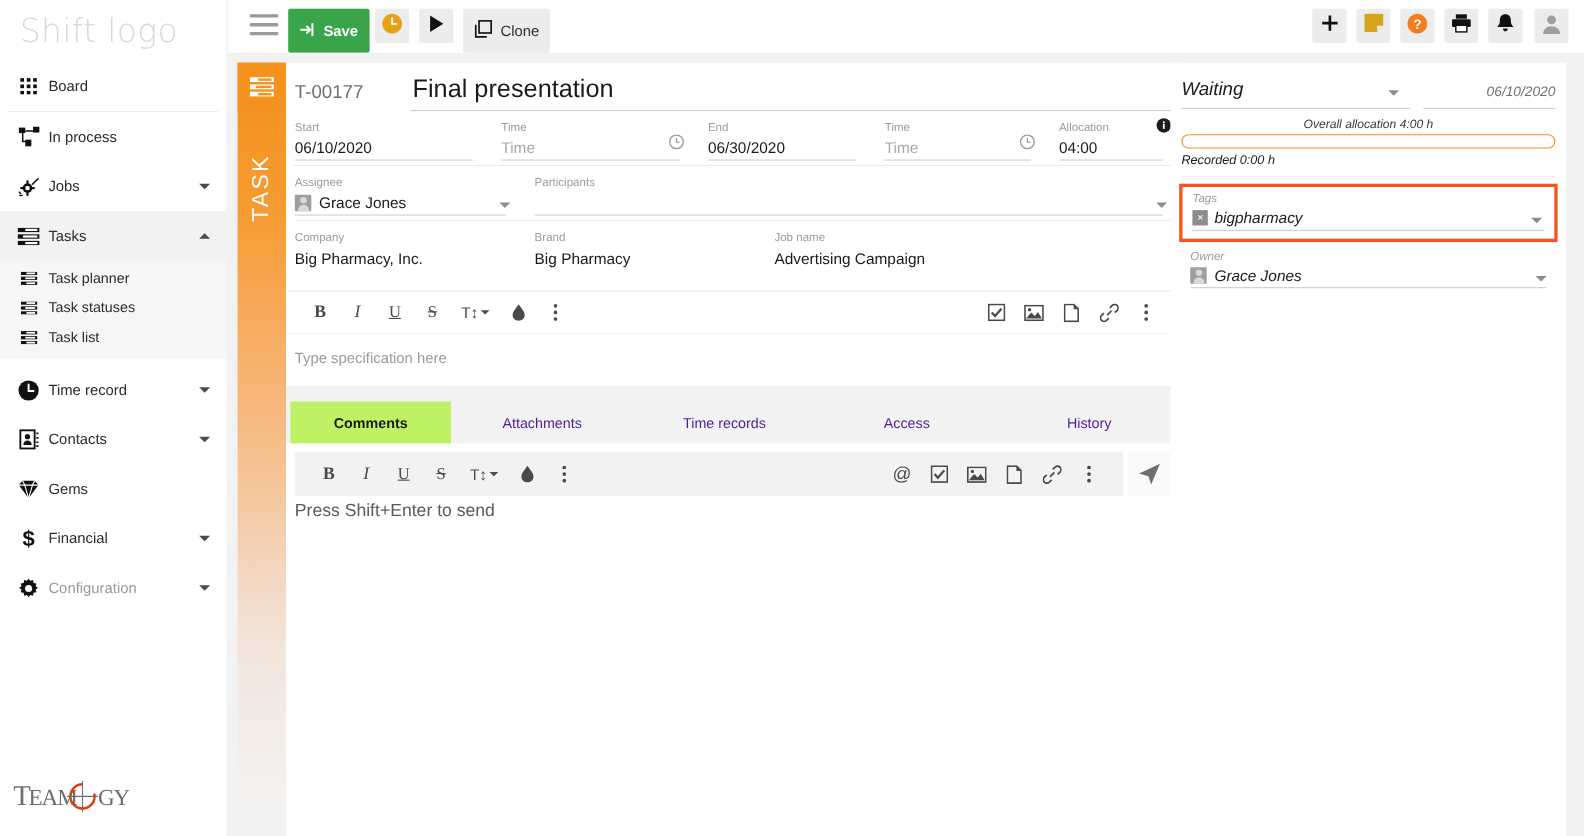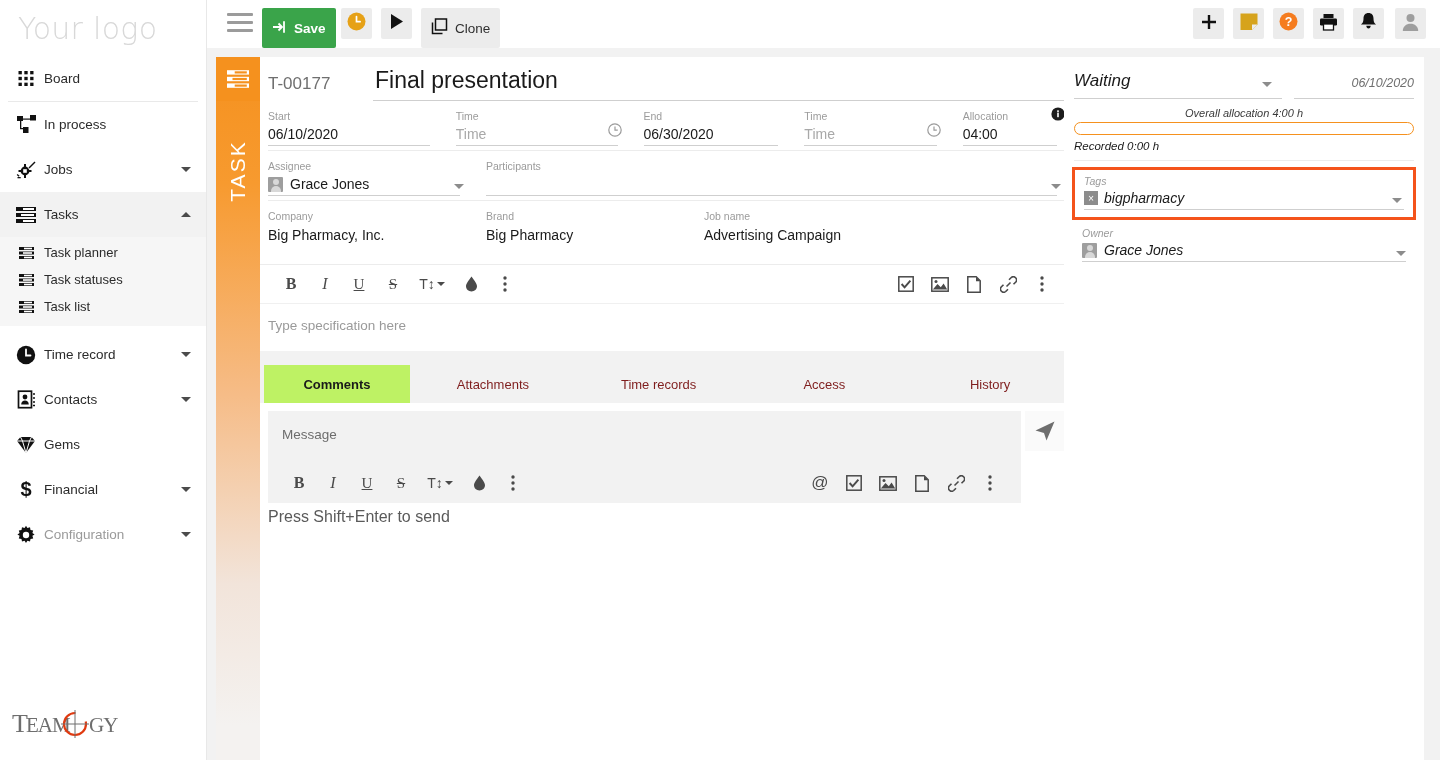--- a/index.html
+++ b/index.html
@@ -137,21 +137,21 @@
     border-top: 1px solid #ececec; border-bottom: 1px solid #f0f0f0;
   }
   .tool { width: 34px; display: flex; align-items: center; justify-content: center; cursor: pointer; color: #4a4a4a; }
   #specbody { padding: 14px 0 18px 8px; font-size: 13.5px; color: #9a9a9a; background:#fff;}
   #specbottom { height: 14px; background: #f2f2f2; }
 
   
   #tabs { display: flex; height: 38px; background: #f2f2f2; padding-left: 4px; }
   .tab {
     flex: 1; display: flex; align-items: center; justify-content: center;
-    font-size: 13px; color: #7f1d1d; cursor: pointer; background: #f2f2f2;
+    font-size: 13px; color: #4c1d95; cursor: pointer; background: #f2f2f2;
   }
   .tab.active { background: #bef264; color: #1a1a1a; font-weight: bold; }
 
   #msgzone { background: #ffffff; padding: 0 0 0 0; display: flex; }
   #msgbox { margin: 8px 0 0 8px; flex: 1; background: #f2f2f2; }
   #msgph { font-size: 13.5px; color: #6d6d6d; padding: 16px 0 0 14px; height: 52px;}
   #msgtools { height: 40px; display: flex; align-items: center; padding: 0 14px; }
   #sendbtn {
     width: 40px; height: 40px; margin: 8px 8px 0 4px; background: #fafafa;
     display: flex; align-items: center; justify-content: center; cursor: pointer;
@@ -188,21 +188,21 @@
   #tagtext { font-size: 14px; color: #1a1a1a; }
 
   #ownerbox { margin: 3px 18px 0 18px; position: relative; padding-top: 4px; }
   #ownerlabel { font-size: 10.5px; color: #9b9b9b; }
   #ownerval { display: flex; align-items: center; height: 23px; border-bottom: 1px solid #cfcfcf; font-size: 14px; color:#1a1a1a;}
 </style>
 </head>
 <body>
 
 <div id="sidebar">
-  <div id="logo">Your logo</div>
+  <div id="logo">Shift logo</div>
 
   <div class="navitem">
     <span class="ic">
       <svg class="barsicon" viewBox="0 0 18 18">
           <g fill="#111">
         <rect x="0" y="0" width="4" height="4"></rect>
             <rect x="7" y="0" width="4" height="4"></rect>
             <rect x="14" y="0" width="4" height="4"></rect>
         <rect x="0" y="7" width="4" height="4"></rect>
             <rect x="7" y="7" width="4" height="4"></rect>
@@ -671,21 +671,20 @@
     <div id="tabs">
       <div class="tab active" style="flex:0 0 146px">Comments</div>
       <div class="tab">Attachments</div>
       <div class="tab">Time records</div>
       <div class="tab">Access</div>
       <div class="tab">History</div>
     </div>
 
     <div id="msgzone">
       <div id="msgbox">
-        <div id="msgph">Message</div>
         <div id="msgtools">
           <div class="tool">
               <b style="font-size:16px;font-family:'Liberation Serif',serif">B</b>
             </div>
           <div class="tool">
               <i style="font-size:16px;font-family:'Liberation Serif',serif">I</i>
             </div>
           <div class="tool">
               <u style="font-size:15px;font-family:'Liberation Serif',serif">U</u>
             </div>

